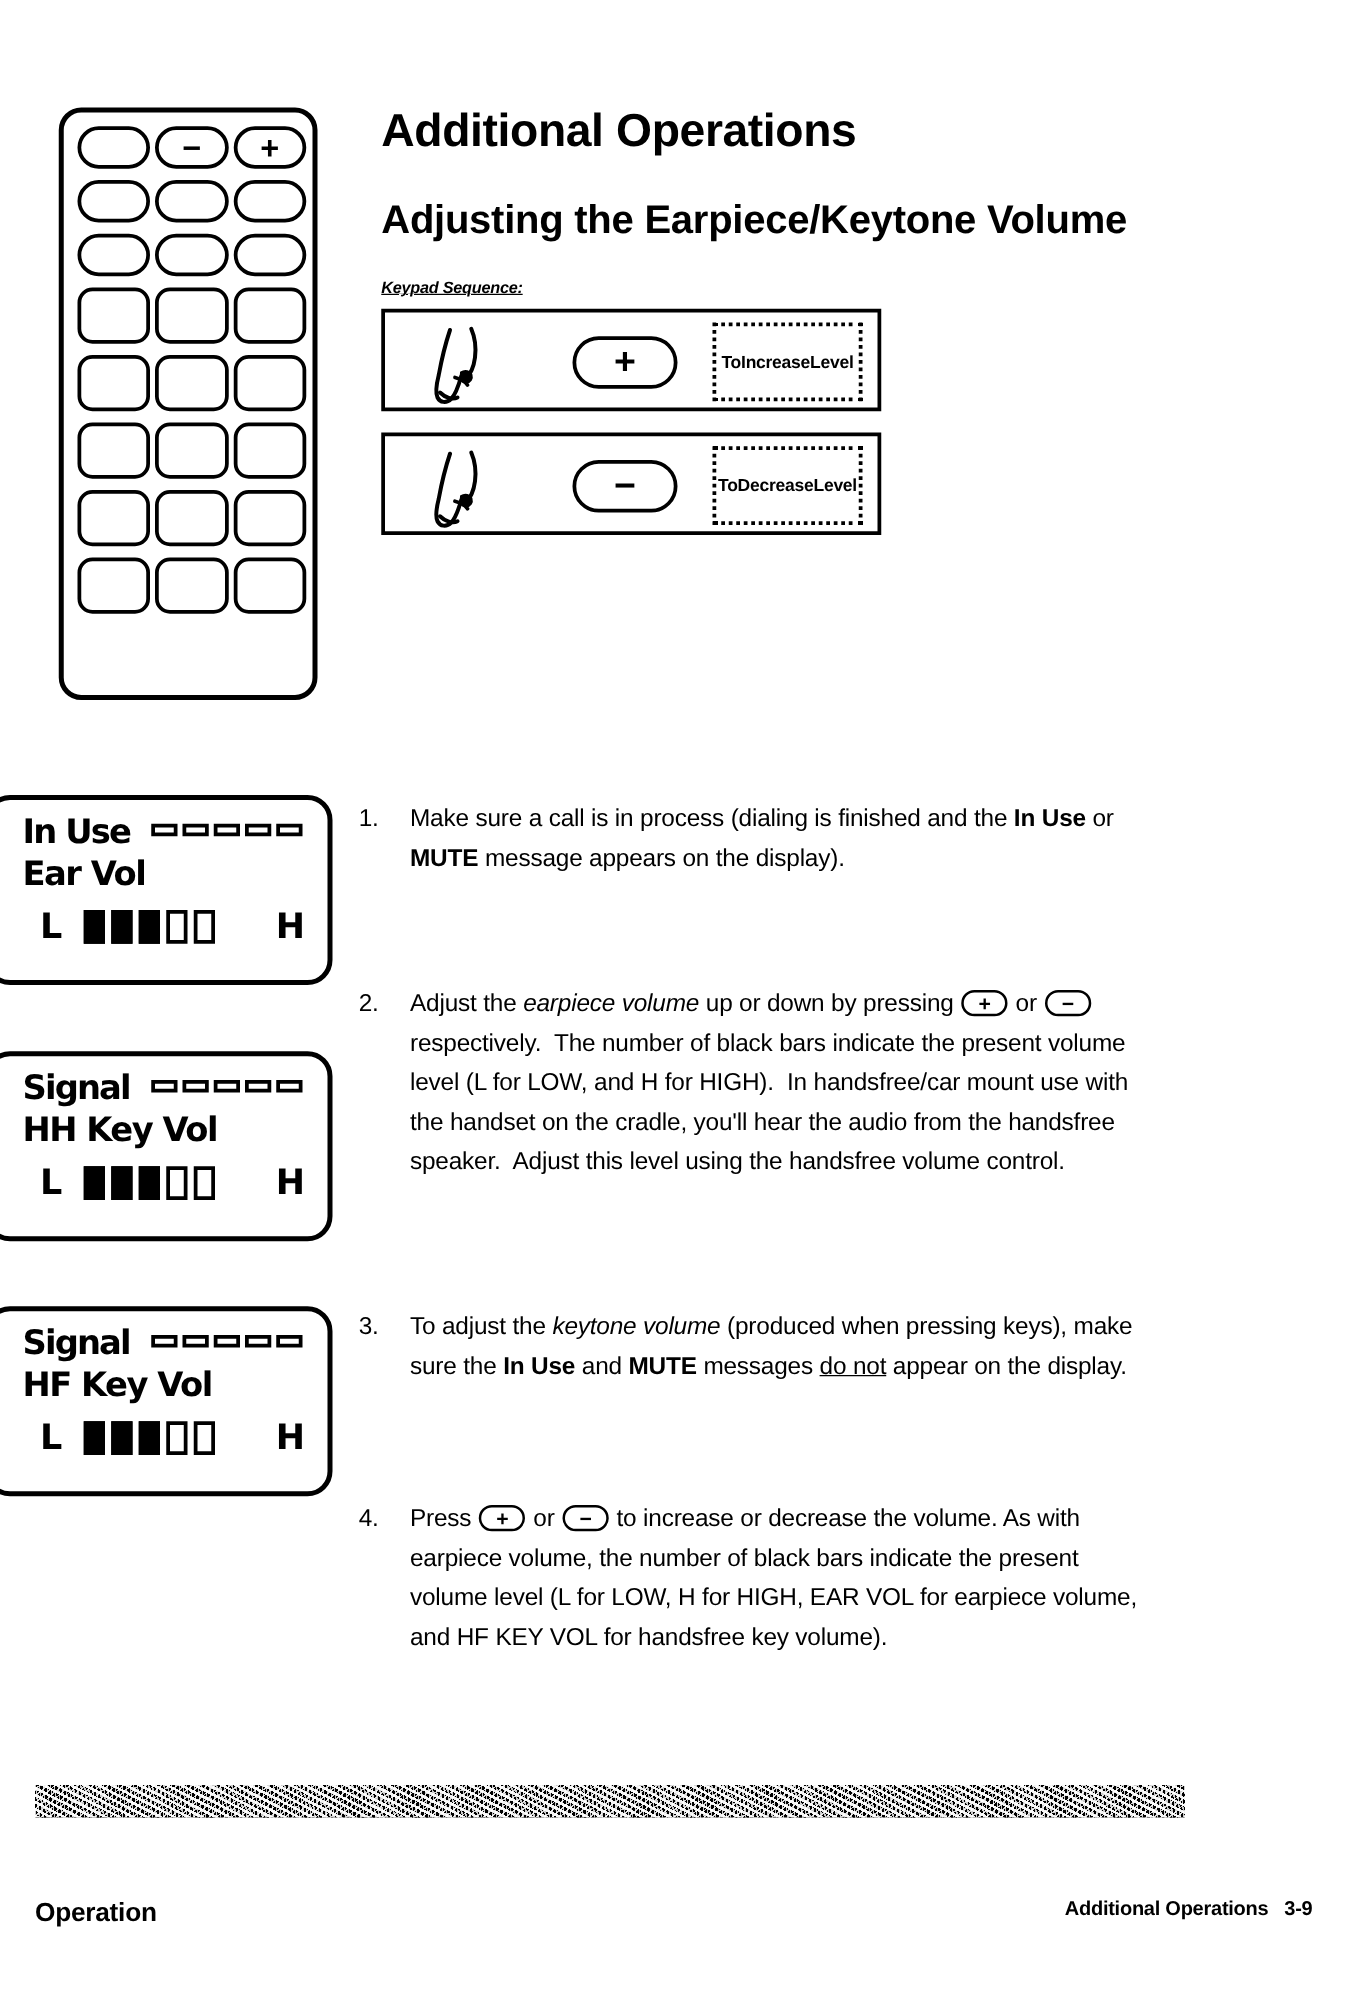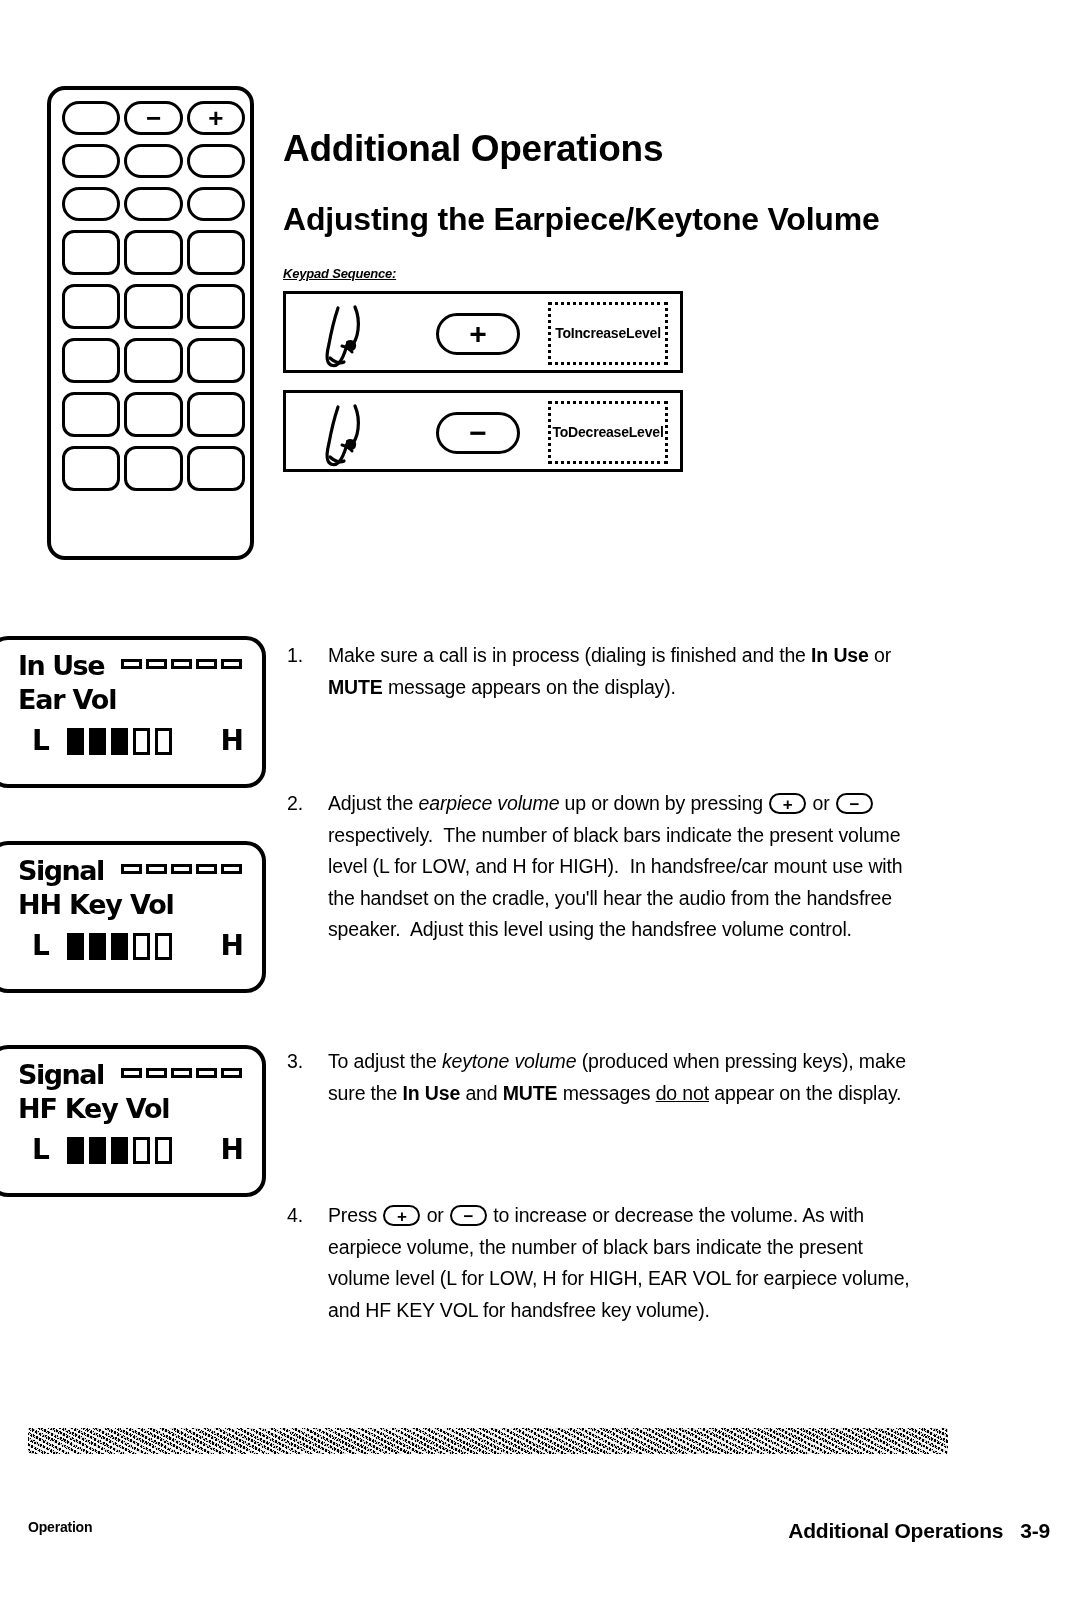--- a/index.html
+++ b/index.html
@@ -59,24 +59,23 @@
     text-align: center;
     font-size: 26px;
     font-weight: bold;
     line-height: 1;
     font-family: "Liberation Sans", sans-serif;
   }
 
   
   #content-column {
     position: absolute;
-    left: 283px;
+    left: 305px;
     top: 86px;
     width: 660px;
-    margin-top: 44px;
   }
   #page-title {
     font-size: 37px;
     font-weight: bold;
     letter-spacing: -0.3px;
     margin: 0 0 30px 0;
     line-height: 1.05;
   }
   #section-title {
     font-size: 32px;
@@ -287,29 +286,29 @@
     background-image:
       repeating-linear-gradient(27deg, rgba(255,255,255,.95) 0 2px, rgba(255,255,255,0) 2px 5px),
       repeating-linear-gradient(-41deg, rgba(255,255,255,.85) 0 1px, rgba(255,255,255,0) 1px 4px),
       repeating-linear-gradient(83deg, rgba(255,255,255,.8) 0 1px, rgba(255,255,255,0) 1px 3px),
       repeating-linear-gradient(8deg, rgba(0,0,0,1) 0 2px, rgba(0,0,0,0) 2px 6px);
   }
   #footer-left {
     position: absolute;
     left: 28px;
     top: 1519px;
-    font-size: 14px;
+    font-size: 21px;
     font-weight: bold;
     letter-spacing: -0.2px;
   }
   #footer-right {
     position: absolute;
     right: 30px;
     top: 1519px;
-    font-size: 21px;
+    font-size: 16px;
     font-weight: bold;
     letter-spacing: -0.2px;
     white-space: pre;
   }
 </style>
 </head>
 <body>
 
 <div id="phone-illustration">
   <div id="keypad-grid">

